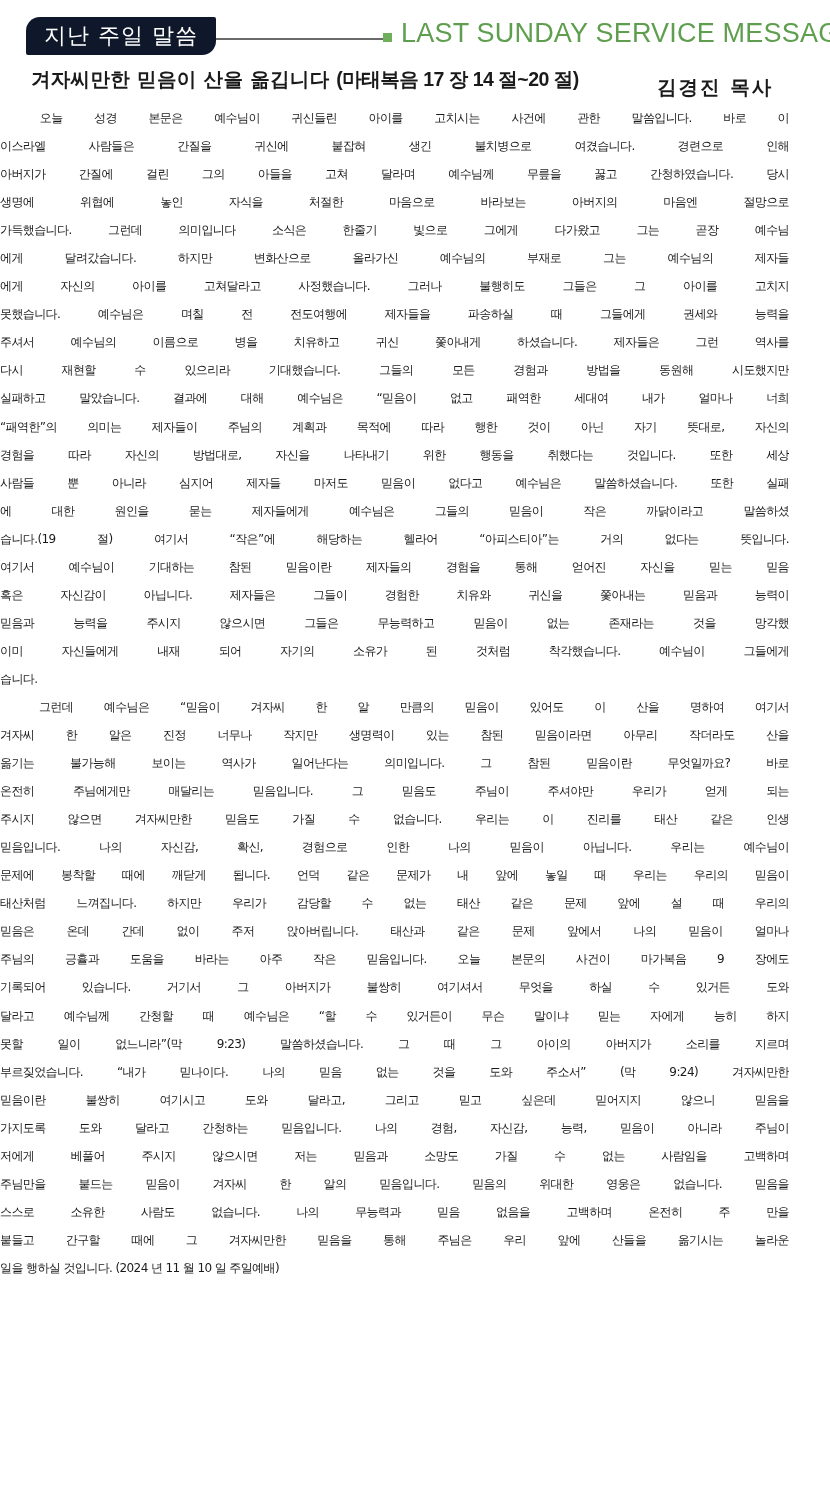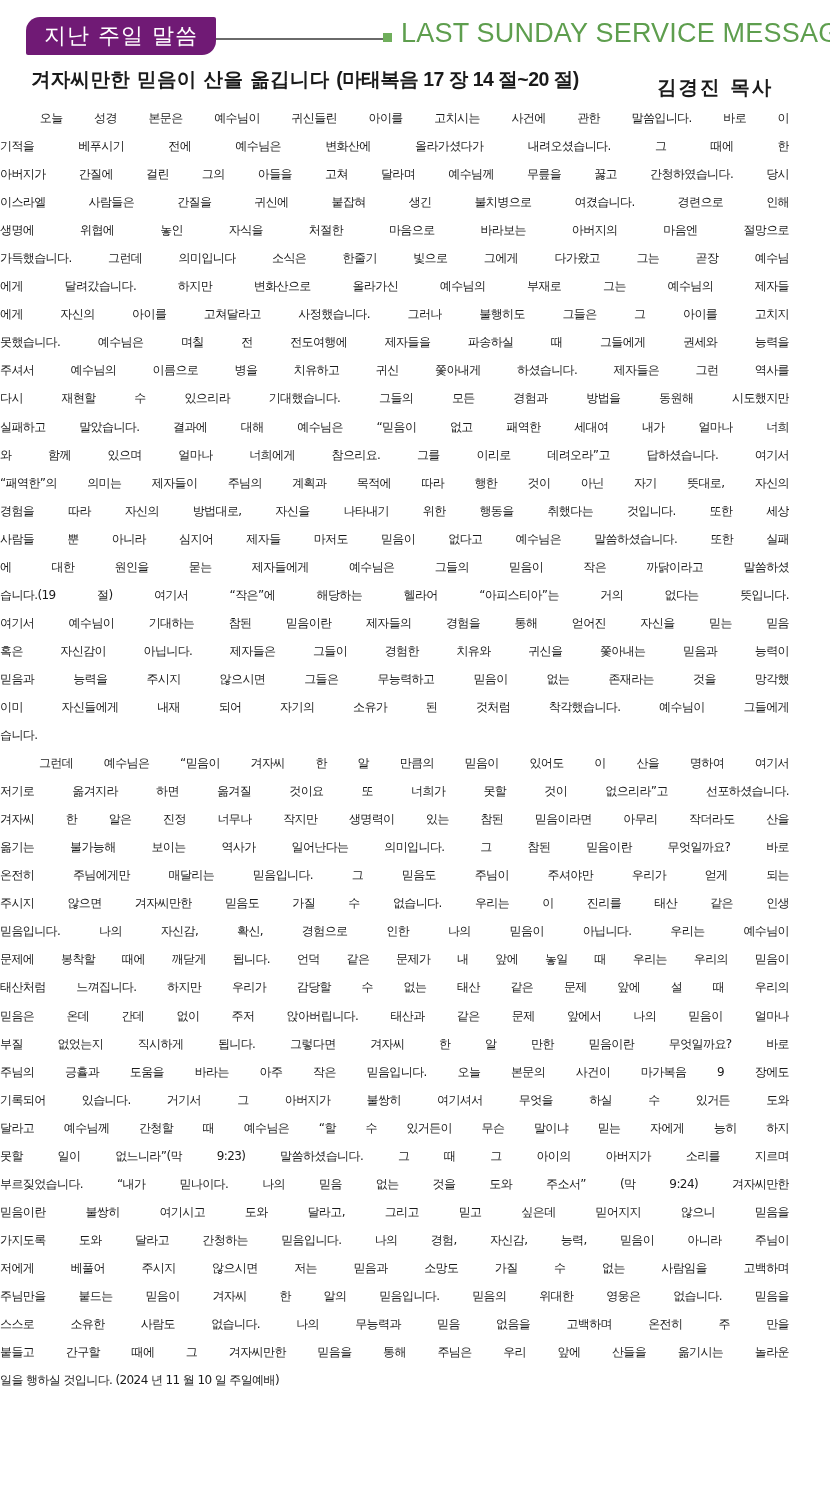--- a/index.html
+++ b/index.html
@@ -1,20 +1,20 @@
 <!DOCTYPE html>
 <html><head>
 <meta charset="utf-8">
 <style>
   html, body { margin: 0; padding: 0; background: #ffffff; }
   body { width: 830px; height: 1498px; overflow: hidden; position: relative;
          font-family: "DejaVu Sans", "Liberation Sans", sans-serif; color: #1a1a1a; }
   .header { position: absolute; left: 0; top: 0; width: 830px; height: 60px; }
   .badge { position: absolute; left: 26px; top: 17px; width: 190px; height: 38px;
-           background: #701a75; border-radius: 14px 2px 14px 2px;
+           background: #0f172a; border-radius: 14px 2px 14px 2px;
            color: #ffffff; font-size: 22px; line-height: 38px; text-align: center;
            letter-spacing: 1px; box-sizing: border-box; }
   .connector { position: absolute; left: 216px; top: 38px; width: 168px; height: 1.5px; background: #6a6a6a; }
   .connector-dot { position: absolute; left: 383px; top: 33px; width: 9px; height: 9px; background: #6fae5b; }
   .eng-title { position: absolute; left: 401px; top: 18px; font-family: "Liberation Sans", sans-serif;
                font-size: 27px; color: #5e9e4e; letter-spacing: 0.2px; white-space: nowrap; }
   .sermon-title { position: absolute; left: 31px; top: 66px; width: 790px; height: 32px;
                   font-size: 19.5px; font-weight: bold; white-space: nowrap; }
   .sermon-title .main { letter-spacing: 0.3px; }
   .sermon-title .ref { font-family: "Liberation Sans", sans-serif; letter-spacing: -0.5px; }
@@ -35,53 +35,49 @@
 </div>
 
 <div class="sermon-title">
   <span class="main">겨자씨만한 믿음이 산을 옮깁니다</span>
   <span class="ref">(마태복음 17 장 14 절~20 절)</span>
   <span class="author">김경진 목사</span>
 </div>
 
 <div class="body-text" id="body-text">
     <span class="line">　오늘 성경 본문은 예수님이 귀신들린 아이를 고치시는 사건에 관한 말씀입니다. 바로 이</span>
-    <span class="line">기적을 베푸시기 전에 예수님은 변화산에 올라가셨다가 내려오셨습니다. 그 때에 한</span>
+    <span class="line">이스라엘 사람들은  간질을 귀신에 붙잡혀 생긴 불치병으로 여겼습니다. 경련으로 인해</span>
     <span class="line">아버지가 간질에 걸린 그의 아들을 고쳐 달라며 예수님께 무릎을 꿇고 간청하였습니다. 당시</span>
-    <span class="line">이스라엘 사람들은  간질을 귀신에 붙잡혀 생긴 불치병으로 여겼습니다. 경련으로 인해</span>
     <span class="line">생명에 위협에 놓인 자식을 처절한 마음으로 바라보는 아버지의 마음엔 절망으로</span>
     <span class="line">가득했습니다. 그런데 의미입니다 소식은  한줄기 빛으로 그에게 다가왔고 그는 곧장 예수님</span>
     <span class="line">에게 달려갔습니다. 하지만 변화산으로 올라가신 예수님의 부재로 그는 예수님의 제자들</span>
     <span class="line">에게 자신의 아이를 고쳐달라고 사정했습니다. 그러나  불행히도 그들은 그 아이를 고치지</span>
     <span class="line">못했습니다. 예수님은 며칠 전 전도여행에 제자들을 파송하실 때 그들에게 권세와 능력을</span>
     <span class="line">주셔서 예수님의 이름으로 병을 치유하고 귀신 쫓아내게 하셨습니다. 제자들은 그런 역사를</span>
     <span class="line">다시 재현할 수 있으리라 기대했습니다. 그들의 모든 경험과 방법을 동원해 시도했지만</span>
     <span class="line">실패하고 말았습니다.  결과에 대해 예수님은 “믿음이 없고 패역한 세대여 내가 얼마나 너희</span>
-    <span class="line">와 함께 있으며 얼마나 너희에게 참으리요. 그를 이리로 데려오라”고 답하셨습니다. 여기서</span>
     <span class="line">“패역한”의 의미는 제자들이 주님의 계획과 목적에 따라 행한 것이 아닌 자기 뜻대로, 자신의</span>
     <span class="line">경험을 따라 자신의 방법대로, 자신을 나타내기 위한 행동을 취했다는 것입니다. 또한 세상</span>
     <span class="line">사람들 뿐 아니라 심지어 제자들 마저도 믿음이 없다고 예수님은 말씀하셨습니다. 또한 실패</span>
     <span class="line">에 대한 원인을 묻는 제자들에게 예수님은 그들의 믿음이 작은 까닭이라고 말씀하셨</span>
     <span class="line">습니다.(19 절) 여기서 “작은”에 해당하는 헬라어 “아피스티아”는 거의 없다는 뜻입니다.</span>
     <span class="line">여기서 예수님이 기대하는 참된 믿음이란 제자들의 경험을 통해 얻어진 자신을 믿는 믿음</span>
     <span class="line">혹은 자신감이 아닙니다. 제자들은 그들이 경험한 치유와 귀신을 쫓아내는 믿음과 능력이</span>
     <span class="line">믿음과 능력을 주시지 않으시면 그들은 무능력하고 믿음이 없는 존재라는 것을 망각했</span>
     <span class="line">이미 자신들에게 내재 되어 자기의 소유가 된 것처럼 착각했습니다. 예수님이 그들에게</span>
     <span class="line last">습니다.</span>
     <span class="line">　그런데 예수님은 “믿음이 겨자씨 한 알 만큼의 믿음이 있어도 이 산을 명하여 여기서</span>
-    <span class="line">저기로 옮겨지라 하면 옮겨질 것이요 또 너희가 못할 것이 없으리라”고 선포하셨습니다.</span>
     <span class="line">겨자씨 한 알은 진정 너무나 작지만 생명력이 있는 참된 믿음이라면 아무리 작더라도 산을</span>
     <span class="line">옮기는 불가능해 보이는 역사가 일어난다는 의미입니다. 그 참된 믿음이란 무엇일까요? 바로</span>
     <span class="line">온전히 주님에게만 매달리는 믿음입니다. 그 믿음도 주님이 주셔야만 우리가 얻게 되는</span>
     <span class="line">주시지 않으면 겨자씨만한 믿음도 가질 수 없습니다. 우리는 이 진리를 태산 같은 인생</span>
     <span class="line">믿음입니다. 나의 자신감, 확신, 경험으로 인한 나의 믿음이 아닙니다. 우리는 예수님이</span>
     <span class="line">문제에 봉착할 때에 깨닫게 됩니다. 언덕 같은 문제가 내 앞에 놓일 때 우리는 우리의 믿음이</span>
     <span class="line">태산처럼 느껴집니다. 하지만 우리가 감당할 수 없는 태산 같은 문제 앞에 설 때 우리의</span>
     <span class="line">믿음은 온데 간데 없이 주저 앉아버립니다. 태산과 같은 문제 앞에서 나의 믿음이 얼마나</span>
-    <span class="line">부질 없었는지 직시하게 됩니다. 그렇다면 겨자씨 한 알 만한 믿음이란 무엇일까요? 바로</span>
     <span class="line">주님의 긍휼과 도움을 바라는 아주 작은 믿음입니다. 오늘 본문의 사건이 마가복음 9 장에도</span>
     <span class="line">기록되어 있습니다. 거기서 그 아버지가 불쌍히 여기셔서 무엇을 하실 수 있거든 도와</span>
     <span class="line">달라고 예수님께 간청할 때 예수님은 “할 수 있거든이 무슨 말이냐 믿는 자에게 능히 하지</span>
     <span class="line">못할 일이 없느니라”(막 9:23) 말씀하셨습니다. 그 때 그 아이의 아버지가 소리를 지르며</span>
     <span class="line">부르짖었습니다. “내가 믿나이다. 나의 믿음 없는 것을 도와 주소서” (막 9:24)  겨자씨만한</span>
     <span class="line">믿음이란 불쌍히 여기시고 도와 달라고, 그리고 믿고 싶은데 믿어지지 않으니 믿음을</span>
     <span class="line">가지도록 도와 달라고 간청하는 믿음입니다. 나의 경험, 자신감, 능력, 믿음이 아니라 주님이</span>
     <span class="line">저에게 베풀어 주시지 않으시면 저는 믿음과 소망도 가질 수 없는 사람임을 고백하며</span>
     <span class="line">주님만을 붙드는 믿음이 겨자씨 한 알의 믿음입니다. 믿음의 위대한 영웅은 없습니다. 믿음을</span>
     <span class="line">스스로 소유한 사람도 없습니다. 나의 무능력과 믿음 없음을 고백하며 온전히 주 만을</span>

